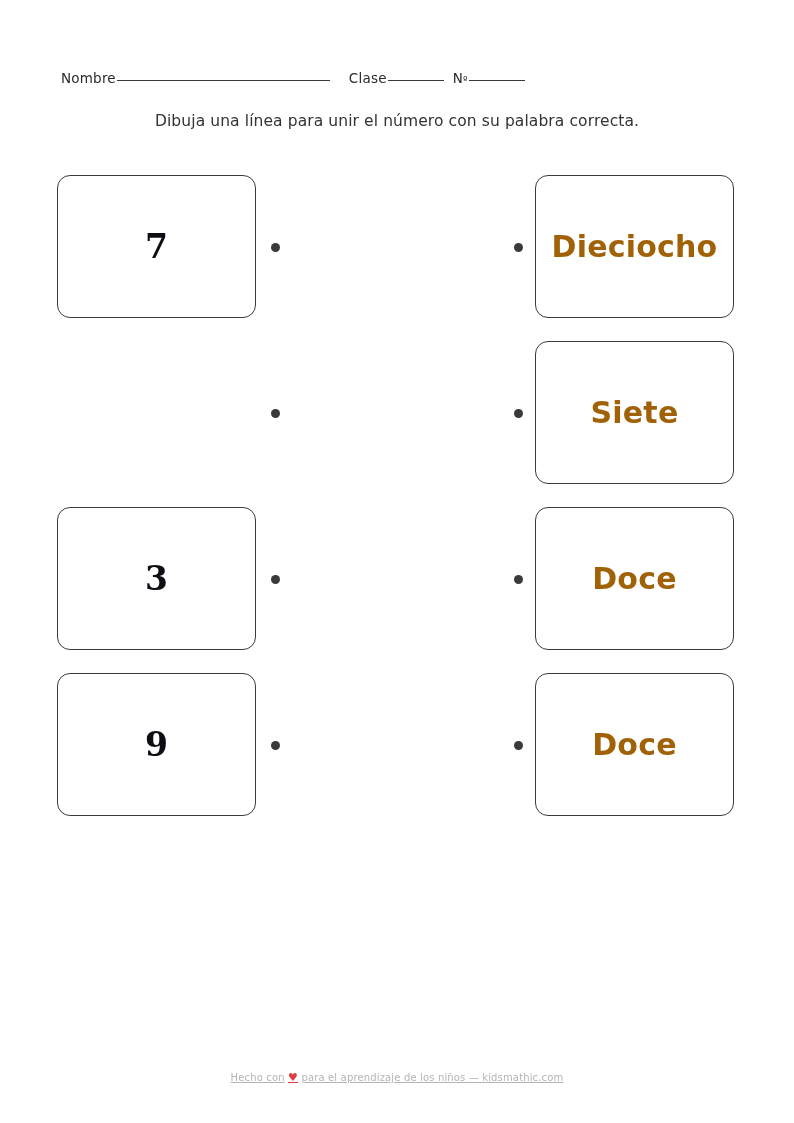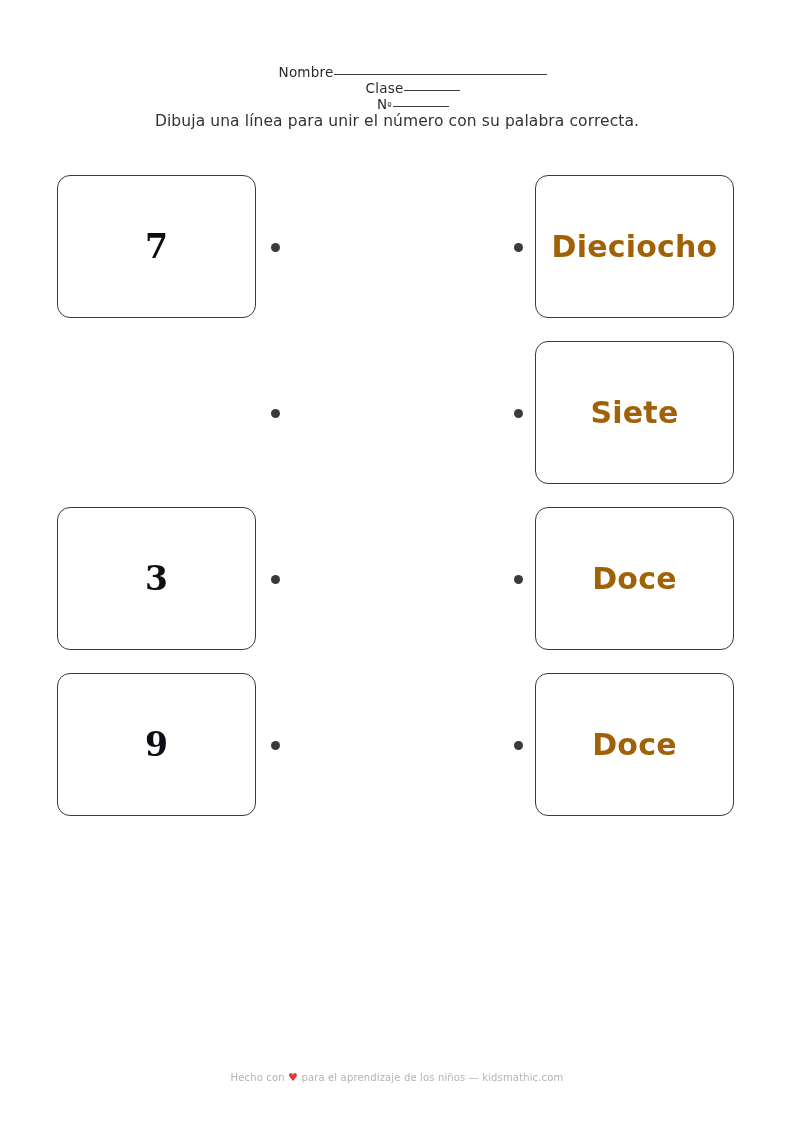--- a/index.html
+++ b/index.html
@@ -12,30 +12,29 @@
     height: 1123px;
     font-family: "DejaVu Sans", sans-serif;
     color: #222222;
     position: relative;
     overflow: hidden;
   }
 
   
   .header-row {
     position: absolute;
-    left: 54px;
+    left: 61px;
     top: 64px;
     width: 718px;
     height: 22px;
     display: flex;
-    align-items: center;
+    align-items: flex-end;
     font-size: 13.5px;
     color: #2b2b2b;
     letter-spacing: .2px;
-    flex-direction: column;
   }
   .field {
     display: flex;
     align-items: baseline;
     white-space: nowrap;
   }
   .field-label { color: #2b2b2b; }
   .rule {
     display: inline-block;
     border-bottom: 1px solid #3a3a3a;
@@ -132,21 +131,21 @@
     text-align: center;
     font-size: 10px;
     color: #b4b4b4;
     letter-spacing: .15px;
   }
   .heart {
     color: #e23b3b;
     font-size: 11px;
     vertical-align: -1px;
   }
-  .footer span { vertical-align: middle; }
+  .footer span { vertical-align: middle; text-decoration: underline; }
 </style>
 </head>
 <body>
 
 <div class="header-row">
   <div class="field">
     <span class="field-label">Nombre</span>
     <span class="rule rule-nombre"></span>
   </div>
   <div class="gap-a"></div>

